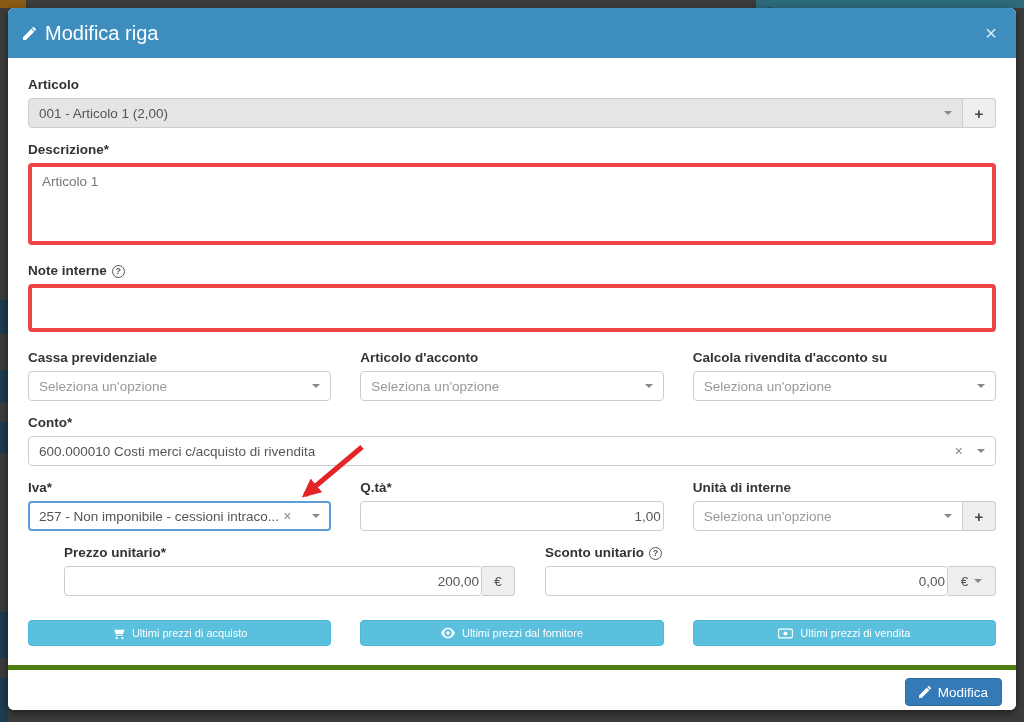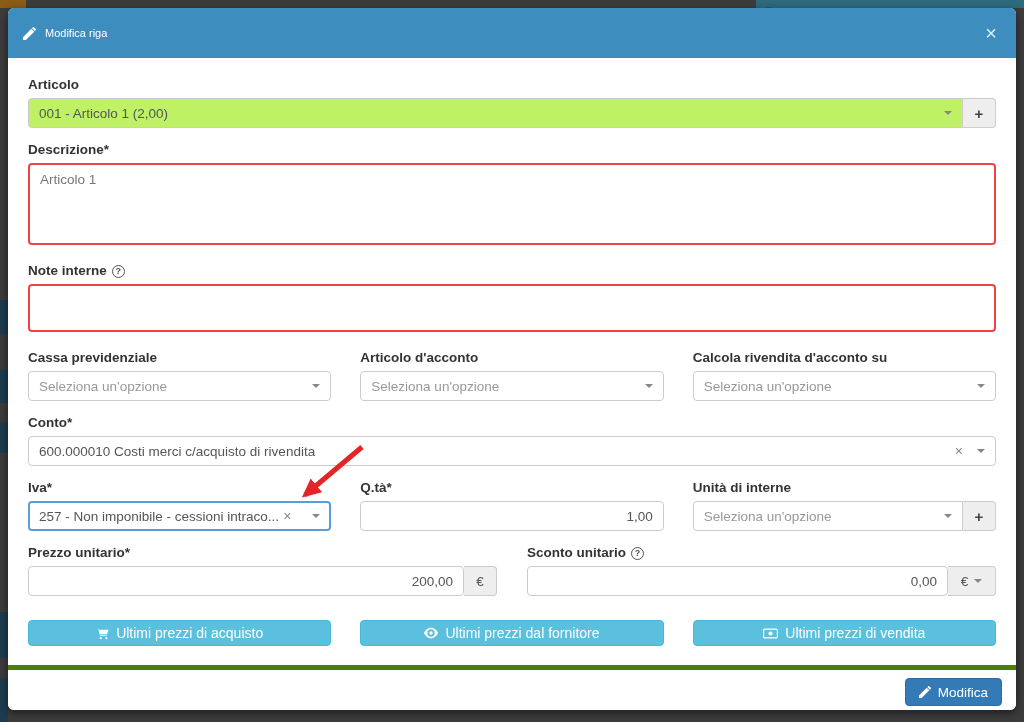--- a/index.html
+++ b/index.html
@@ -8,58 +8,58 @@
 
   
   .bg-orange{position:absolute;left:0;top:0;width:26px;height:8px;background:#8a5c15;}
   .bg-print{position:absolute;right:0;top:0;width:268px;height:8px;background:#2d6a7c;overflow:hidden;}
   .bg-print .inner{display:flex;align-items:center;gap:5px;height:20px;padding-left:8px;color:#12262e;font-size:13px;white-space:nowrap;margin-top:2px;}
   .bg-strip{position:absolute;left:0;width:8px;background:#1d3c50;}
 
   
   .modal{position:absolute;left:8px;top:8px;width:1008px;height:702px;background:#fff;border-radius:6px;box-shadow:0 3px 9px rgba(0,0,0,.5);}
   .modal-header{height:50px;background:#3d8ebf;border-radius:6px 6px 0 0;display:flex;align-items:center;padding:0 15px;gap:9px;}
-  .modal-title{color:#fff;font-size:11px;font-weight:500;}
+  .modal-title{color:#fff;font-size:20px;font-weight:500;}
   .modal-close{margin-left:auto;background:none;border:none;color:#d9ecf7;font-size:20px;line-height:1;cursor:pointer;padding:0 4px;font-family:"Liberation Sans",sans-serif;}
   .modal-body{padding:19px 20px 0;}
   .modal-footer{position:absolute;left:0;right:0;bottom:0;height:45px;border-top:5px solid #4d7c0f;box-sizing:border-box;padding:8px 14px;text-align:right;border-radius:0 0 6px 6px;background:#fff;}
 
   .fg{margin-bottom:14px;}
   .lbl{display:flex;align-items:center;gap:5px;font-size:13.5px;line-height:16px;font-weight:700;color:#333;margin-bottom:5px;}
   .qmark{display:inline-flex;align-items:center;justify-content:center;width:13px;height:13px;border:1px solid #555;border-radius:50%;font-size:9px;font-weight:700;color:#555;box-sizing:border-box;}
 
   .row3{display:flex;gap:29px;}
-  .row2{display:flex;gap:30px;}
+  .row2{display:flex;gap:30px;margin-left:36px;}
   .col{flex:1;min-width:0;}
 
   .ctrl{height:30px;box-sizing:border-box;border:1px solid #ccc;border-radius:4px;background:#fff;display:flex;align-items:center;padding:0 10px;font-size:13.5px;color:#555;cursor:pointer;}
   .ctrl .ph{color:#999;}
   .ctrl .val{white-space:nowrap;overflow:hidden;}
   .caret{width:0;height:0;border-left:4px solid transparent;border-right:4px solid transparent;border-top:4px solid #888;flex:none;}
   .ml-auto{margin-left:auto;}
   .clear-x{color:#888;font-size:14px;line-height:1;flex:none;}
 
   .grp{display:flex;}
   .grp .ctrl,.grp input{flex:1;border-radius:4px 0 0 4px;min-width:0;}
   .addon{width:33px;flex:none;background:#eee;border:1px solid #ccc;border-left:none;border-radius:0 4px 4px 0;display:flex;align-items:center;justify-content:center;font-size:15px;font-weight:700;color:#444;box-sizing:border-box;cursor:pointer;}
   .addon.static{cursor:default;font-weight:400;font-size:13.5px;color:#555;}
   .addon.dd{width:48px;gap:6px;cursor:pointer;font-weight:400;font-size:13.5px;color:#555;}
 
-  .ctrl.gray{background:#bef264;}
+  .ctrl.gray{background:#e5e5e5;}
   .ctrl.focused{border:2px solid #5b9dd9;padding:0 9px;}
 
-  textarea{width:100%;box-sizing:border-box;border:2px solid #ef4444;border-radius:4px;padding:7px 10px;font-family:"Liberation Sans",sans-serif;font-size:13.5px;color:#777;resize:none;}
+  textarea{width:100%;box-sizing:border-box;border:4px solid #ef4444;border-radius:4px;padding:7px 10px;font-family:"Liberation Sans",sans-serif;font-size:13.5px;color:#777;resize:none;}
   textarea.desc{height:82px;}
   textarea.note{height:48px;}
 
-  input[type=text]{height:30px;box-sizing:border-box;border:1px solid #ccc;border-radius:4px;padding:0 10px;font-family:"Liberation Sans",sans-serif;font-size:13.5px;color:#555;width:100%;}
+  input[type=text]{height:30px;box-sizing:border-box;border:1px solid #ccc;border-radius:4px;padding:0 2px;font-family:"Liberation Sans",sans-serif;font-size:13.5px;color:#555;width:100%;}
   input.num{text-align:right;}
 
   .btn-row{display:flex;gap:29px;margin-top:24px;}
-  .btn-info{flex:1;height:26px;background:#5bc0de;border:1px solid #46b8da;border-radius:4px;color:#fff;font-size:14px;font-family:"Liberation Sans",sans-serif;display:flex;align-items:center;justify-content:center;gap:7px;cursor:pointer;}
+  .btn-info{flex:1;height:26px;background:#5bc0de;border:1px solid #46b8da;border-radius:4px;color:#fff;font-size:11px;font-family:"Liberation Sans",sans-serif;display:flex;align-items:center;justify-content:center;gap:7px;cursor:pointer;}
   .btn-primary{height:28px;background:#337ab7;border:1px solid #2e6da4;border-radius:4px;color:#fff;font-size:13.5px;font-family:"Liberation Sans",sans-serif;display:inline-flex;align-items:center;gap:7px;padding:0 13px;cursor:pointer;}
 
   .arrow-overlay{position:absolute;left:0;top:0;width:1024px;height:722px;pointer-events:none;z-index:60;}
   .icon{flex:none;display:inline-flex;}
 </style>
 </head>
 <body>
 
 <div class="page">
 

